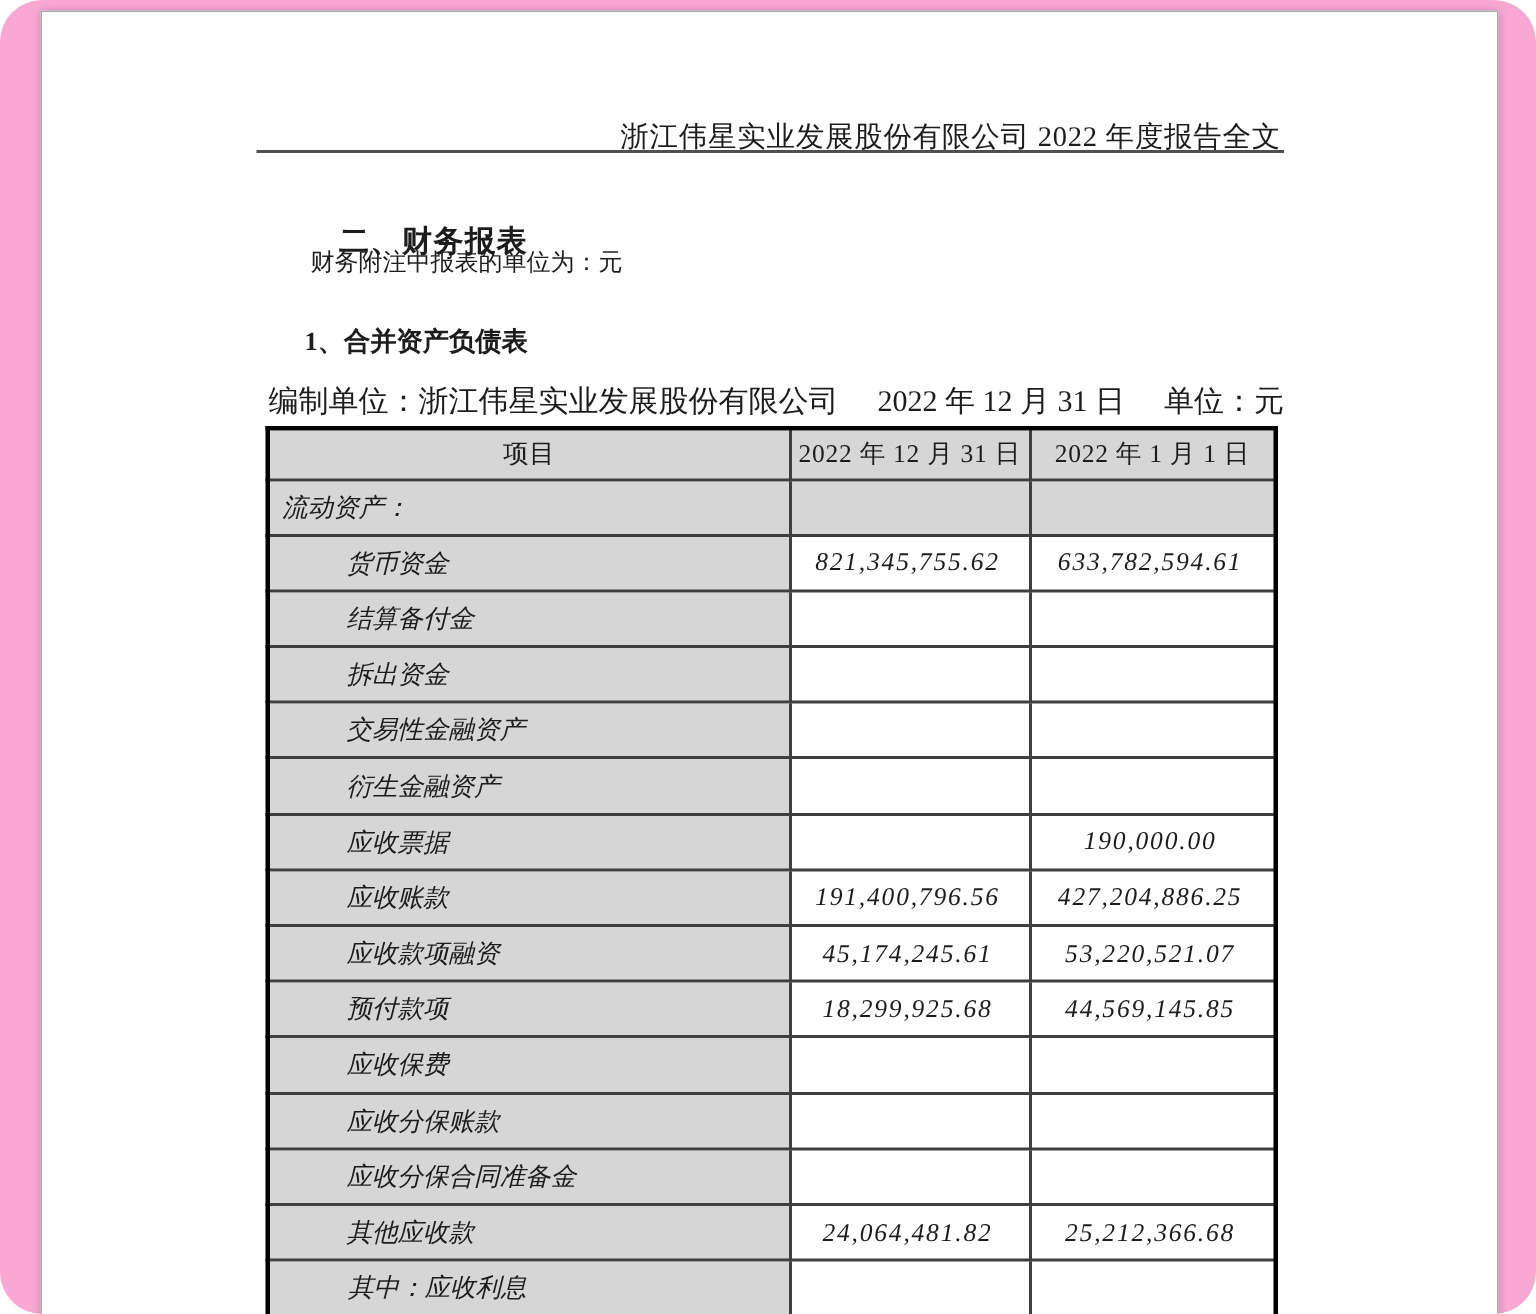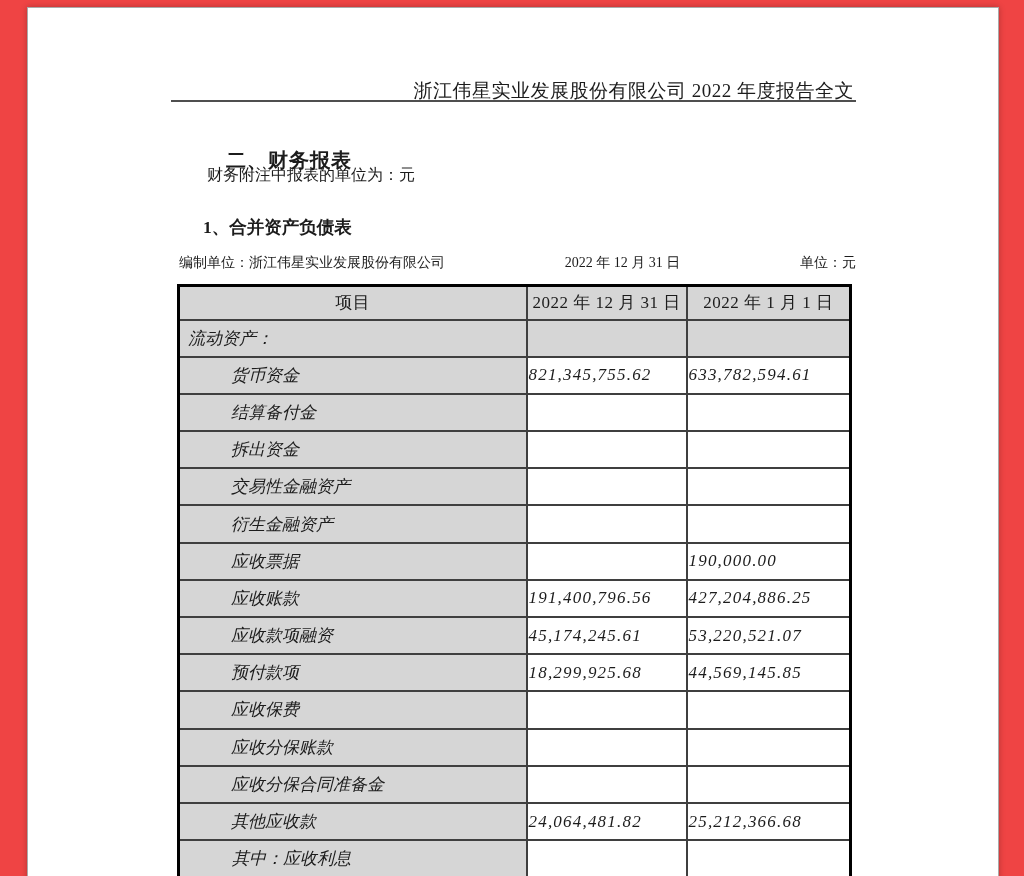--- a/index.html
+++ b/index.html
@@ -8,22 +8,23 @@
     width: 1024px;
     height: 876px;
     overflow: hidden;
     font-family: "Liberation Serif", "DejaVu Serif", serif;
     color: #1c1c1c;
   }
   .viewer {
     position: relative;
     width: 1024px;
     height: 876px;
-    background: #ef4444;
+    background: #f9a8d4;
     overflow: hidden;
+    border-radius: 28px;
   }
   .page {
     position: absolute;
     left: 27px;
     top: 7px;
     width: 972px;
     height: 1400px;
     background: #ffffff;
     border: 1px solid #a9a9a9;
     box-sizing: border-box;
@@ -69,21 +70,21 @@
     font-weight: 700;
   }
   .prep-row {
     position: absolute;
     top: 246px;
     left: 151px;
     width: 677px;
     display: flex;
     justify-content: space-between;
     align-items: baseline;
-    font-size: 14px;
+    font-size: 20px;
     white-space: nowrap;
   }
   table.balance-sheet {
     position: absolute;
     top: 276px;
     left: 149px;
     width: 672px;
     border-collapse: collapse;
     table-layout: fixed;
     border: 3px solid #000000;
@@ -113,21 +114,21 @@
   }
   td.label {
     background: #d6d6d6;
     text-align: left;
     padding-left: 8px;
   }
   td.label.indent-1 { padding-left: 51px; }
   td.label.indent-2 { padding-left: 52px; }
   td.val {
     background: #ffffff;
-    text-align: left;
+    text-align: center;
     padding-right: 4px;
     font-size: 16.5px;
     letter-spacing: 1.2px;
   }
   tr.section-row td.val { background: #d6d6d6; }
 </style>
 </head>
 <body>
 
 <div class="viewer">

